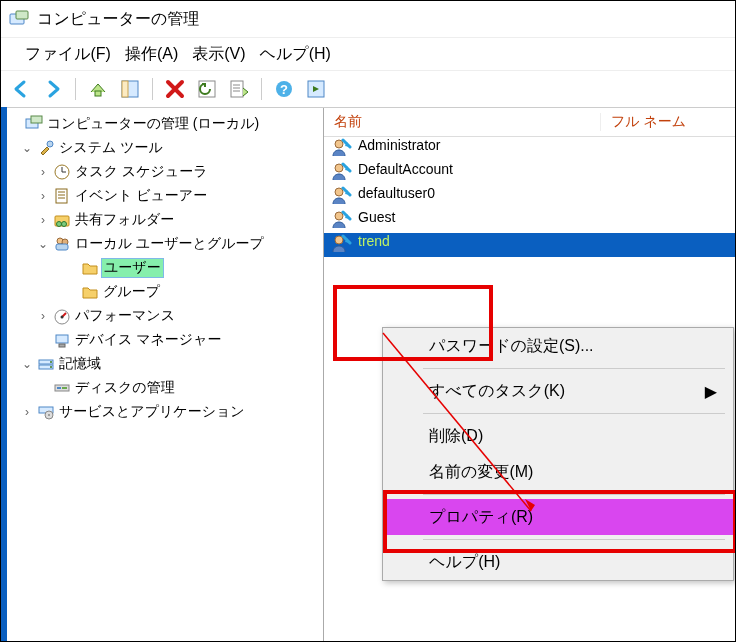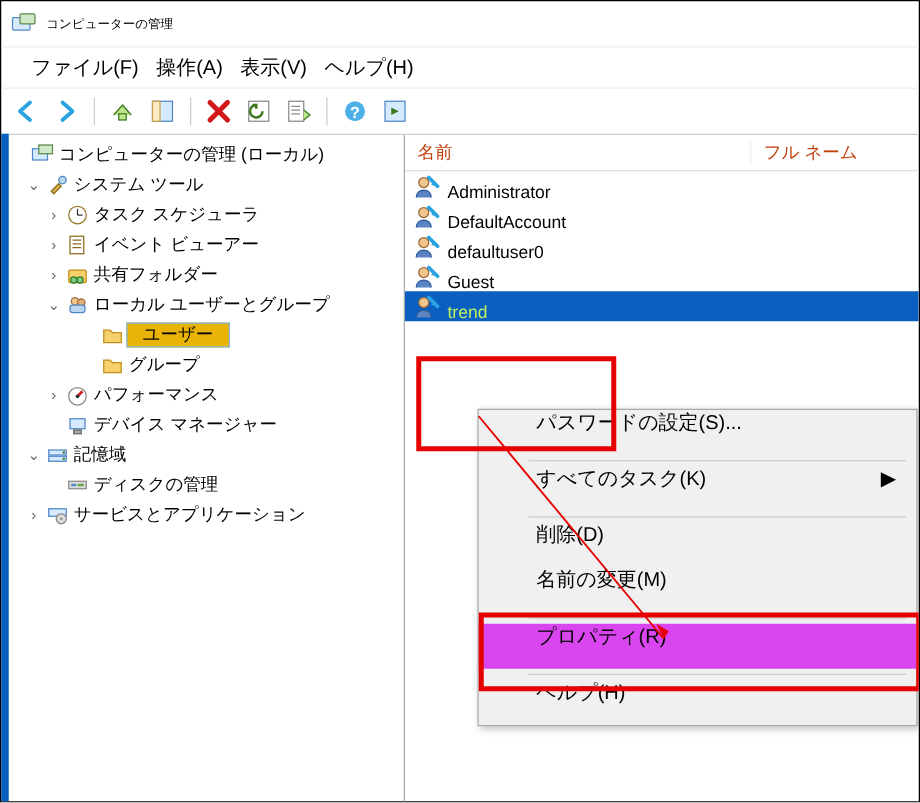--- a/index.html
+++ b/index.html
@@ -1,50 +1,50 @@
 <!DOCTYPE html>
 <html><head>
 <meta charset="utf-8">
 <style>
 html,body{margin:0;padding:0;font-family:"Yu Gothic UI","Segoe UI","Meiryo",sans-serif;font-size:14px;background:#fff;color:#000}
 .window{width:736px;height:642px;border:1px solid #000;box-sizing:border-box;position:relative;overflow:hidden}
 .titlebar{height:36px;display:flex;align-items:center;padding:0 8px;gap:8px;border-bottom:1px solid #eee}
 .titlebar .ticon{width:20px;height:20px}
-.titlebar .ttxt{font-size:10px}
+.titlebar .ttxt{font-size:16px}
 .menubar{height:32px;display:flex;align-items:center;gap:14px;padding:0 24px;border-bottom:1px solid #eee}
 .menubar span{font-size:16px;cursor:default}
 .toolbar{height:36px;display:flex;align-items:center;gap:4px;padding:0 6px;border-bottom:1px solid #ccc}
 .tbtn{width:28px;height:28px;display:flex;align-items:center;justify-content:center;border-radius:2px}
 .tsep{width:1px;height:22px;background:#ccc;margin:0 4px}
 .body{display:flex;height:calc(100% - 36px - 32px - 36px);position:relative}
 .body::after{content:"";position:absolute;left:-2px;top:-1px;width:8px;height:calc(100% + 2px);background:#0a5fc0;z-index:2}
 .left{width:316px;border-right:1px solid #aaa;padding:4px 0 0 6px;overflow:hidden}
 .row{display:flex;align-items:center;height:24px;gap:2px;white-space:nowrap}
 .row .exp{width:16px;text-align:center;color:#666;font-size:12px}
 .row .ricon{width:18px;height:18px;display:flex;align-items:center;justify-content:center}
 .row .lbl{padding-left:2px}
-.row.sel .lbl{background:#eab308;border:1px solid #7fb9e8;padding:0 12px}
+.row.sel .lbl{background:#86efac;border:1px solid #7fb9e8;padding:0 2px}
 .indent1{padding-left:12px}
 .indent2{padding-left:28px}
 .indent3b{padding-left:56px}
 .right{flex:1;position:relative}
 .header{height:28px;display:flex;align-items:center;border-bottom:1px solid #ddd}
 .hcol{padding:0 10px;color:#c2410c}
 .hcol.name{width:256px;border-right:1px solid #eee}
-.urow{display:flex;align-items:flex-end;height:24px;padding-left:6px;gap:4px}
+.urow{display:flex;align-items:flex-start;height:24px;padding-left:6px;gap:4px}
 .urow.sel{background:#0a5fc0;color:#fff}
 .urow.sel .utxt{color:#bef264}
 .uicon{width:22px;height:22px}
 .utxt{padding-left:2px}
 .ulist{position:relative}
 .hlbox1{position:absolute;border:4px solid #e60000;pointer-events:none;left:332px;top:284px;width:152px;height:68px;z-index:40}
 .hlbox2{position:absolute;border:4px solid #e60000;pointer-events:none;left:382px;top:489px;width:346px;height:55px;z-index:40}
 .redline{position:absolute;z-index:39;pointer-events:none}
 .ctx{position:absolute;left:381px;top:326px;width:350px;background:#f0f0f0;border:1px solid #aaa;box-shadow:2px 2px 6px rgba(0,0,0,.25);z-index:30}
-.ctx .citem{height:36px;display:flex;padding:0 16px 0 46px;font-size:16px;justify-content:space-between}
+.ctx .citem{height:36px;display:flex;align-items:center;padding:0 16px 0 46px;font-size:16px;justify-content:space-between}
 .ctx .citem.hl{background:#d946ef}
 .ctx .csep{height:1px;background:#ccc;margin:4px 8px 4px 40px}
 .ctx .sub{color:#000}
 svg{display:block}
 </style>
 </head>
 <body>
 
 <div class="window">
 

